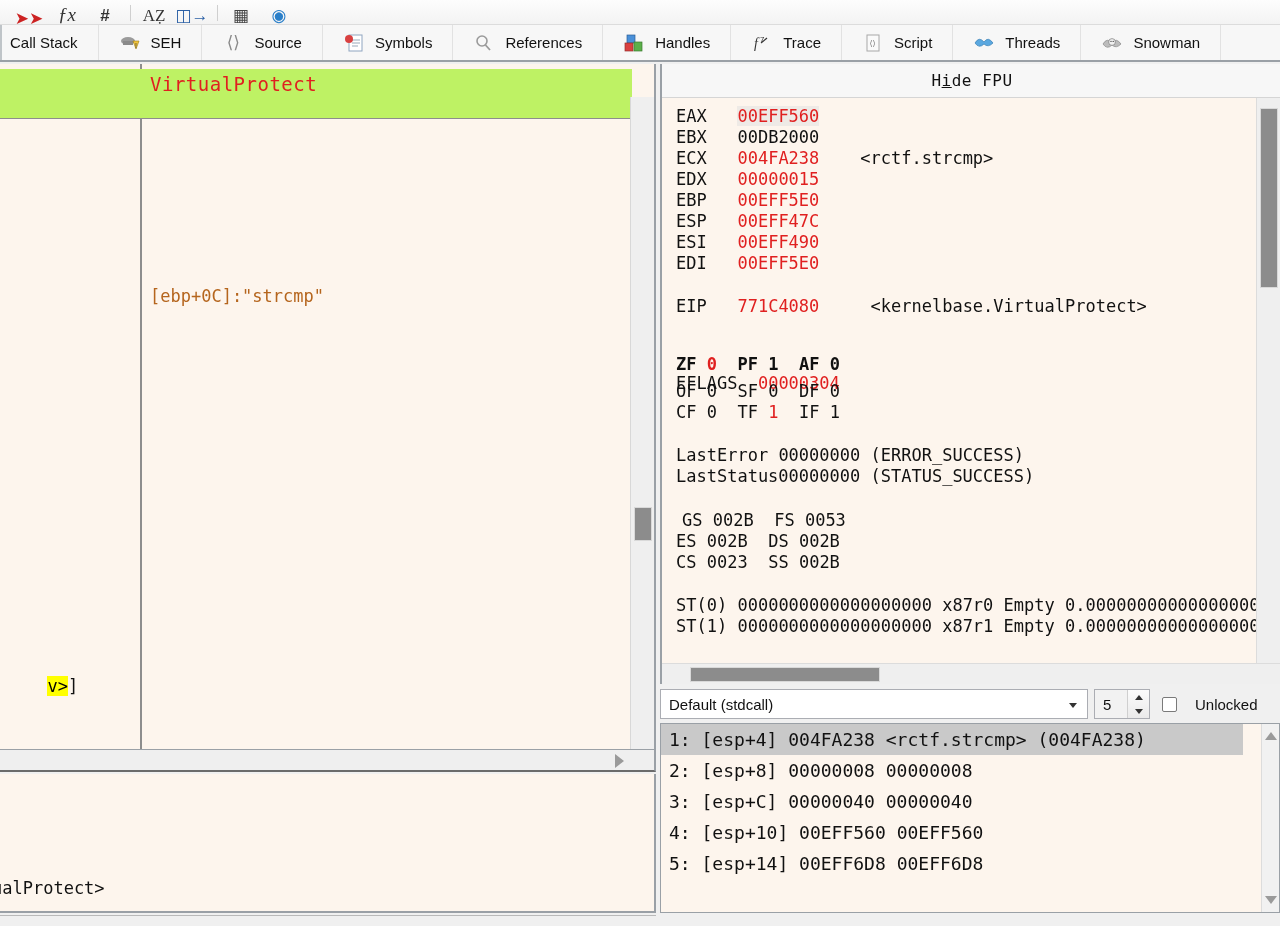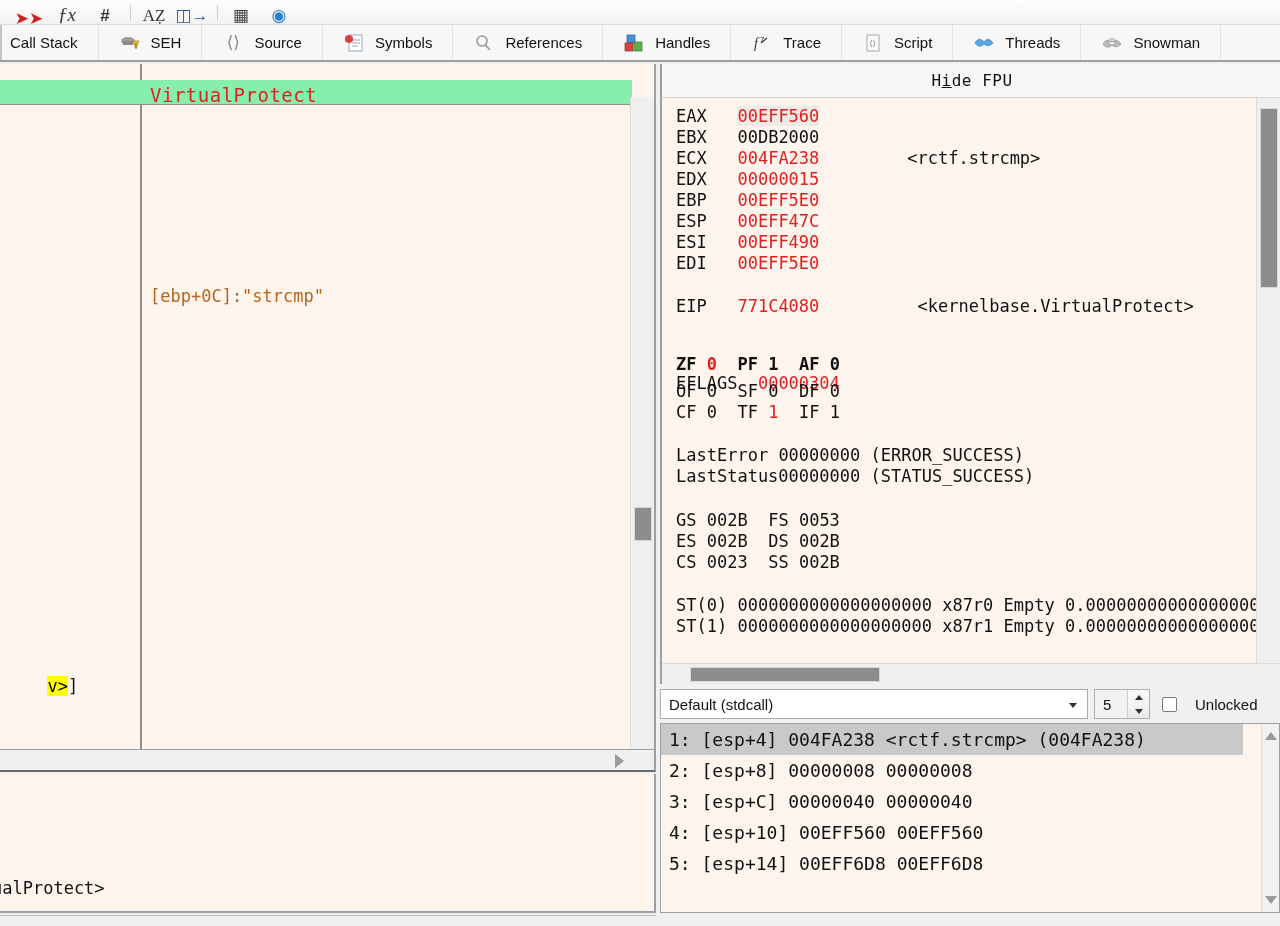--- a/index.html
+++ b/index.html
@@ -47,22 +47,22 @@
 
   
   .disasm {
     position: absolute; left: 0; top: 64px; width: 656px; height: 686px;
     background: #fdf5ed; border-right: 2px solid #9aa0a6;
     border-bottom: 1px solid #9aa0a6;
     overflow: hidden;
     font-family: "DejaVu Sans Mono", monospace;
   }
   .disasm-header {
-    position: absolute; left: 0; top: 16px; width: 632px; height: 25px;
-    background: #86efac; border-bottom: 1px solid #8d8d8d;
+    position: absolute; left: 0; top: 5px; width: 632px; height: 50px;
+    background: #bef264; border-bottom: 1px solid #8d8d8d;
   }
   .disasm-header .hdr-title {
     position: absolute; left: 150px; top: 4px;
     font-size: 19px; color: #e02020; letter-spacing: .5px;
   }
   .col-divider {
     position: absolute; left: 140px; top: 0; width: 2px; height: 686px;
     background: #8d8d8d;
   }
   .dis-line {
@@ -134,21 +134,21 @@
     background: #fdf5ed;
     font-family: "DejaVu Sans Mono", monospace;
     font-size: 17px; color: #111;
     overflow: hidden;
   }
   .reg-row { position: absolute; white-space: pre; }
   .reg-name { color: #111; }
   .reg-val { color: #e02020; }
   .reg-val.unchanged { color: #111; }
   .reg-val.modified { background: #eeeae6; }
-  .reg-cmt { color: #111; margin-left: 47px; }
+  .reg-cmt { color: #111; }
   .flag-on { color: #e02020; }
   .flag-off { color: #111; }
 
   .regs-vscroll {
     position: absolute; right: 0; top: 34px; width: 24px; height: 565px;
     background: #efefef; border-left: 1px solid #dcdcdc;
   }
   .regs-vthumb {
     position: absolute; left: 3px; top: 10px; width: 18px; height: 180px;
     background: #8c8c8c; border: 1px solid #d9d9d9;
@@ -394,21 +394,21 @@
 
       <div class="reg-row" style="left:14px; top:241px;margin-top:34px;"><span class="reg-name">EFLAGS</span>  <span class="reg-val">00000304</span></div>
 
       <div class="reg-row" style="left:14px; top:256px;font-weight:bold;"><span>ZF</span> <span class="flag-on">0</span>  <span>PF</span> <span class="flag-off">1</span>  <span>AF</span> <span class="flag-off">0</span></div>
       <div class="reg-row" style="left:14px; top:283px;"><span>OF</span> <span class="flag-off">0</span>  <span>SF</span> <span class="flag-off">0</span>  <span>DF</span> <span class="flag-off">0</span></div>
       <div class="reg-row" style="left:14px; top:304px;"><span>CF</span> <span class="flag-off">0</span>  <span>TF</span> <span class="flag-on">1</span>  <span>IF</span> <span class="flag-off">1</span></div>
 
       <div class="reg-row" style="left:14px; top:347px;"><span>LastError</span> <span>00000000</span> <span>(ERROR_SUCCESS)</span></div>
       <div class="reg-row" style="left:14px; top:368px;"><span>LastStatus</span><span>00000000</span> <span>(STATUS_SUCCESS)</span></div>
 
-      <div class="reg-row" style="left:14px; top:412px;"><span>GS</span> <span>002B</span>  <span>FS</span> <span>0053</span></div>
+      <div class="reg-row" style="left:20px; top:412px;"><span>GS</span> <span>002B</span>  <span>FS</span> <span>0053</span></div>
       <div class="reg-row" style="left:14px; top:433px;"><span>ES</span> <span>002B</span>  <span>DS</span> <span>002B</span></div>
       <div class="reg-row" style="left:14px; top:454px;"><span>CS</span> <span>0023</span>  <span>SS</span> <span>002B</span></div>
 
       <div class="reg-row" style="left:14px; top:497px;"><span>ST(0)</span> <span>0000000000000000000</span> <span>x87r0</span> <span>Empty</span> <span>0.000000000000000000</span></div>
       <div class="reg-row" style="left:14px; top:518px;"><span>ST(1)</span> <span>0000000000000000000</span> <span>x87r1</span> <span>Empty</span> <span>0.000000000000000000</span></div>
     </div>
 
     <div class="regs-vscroll">
       <div class="regs-vthumb"></div>
     </div>

